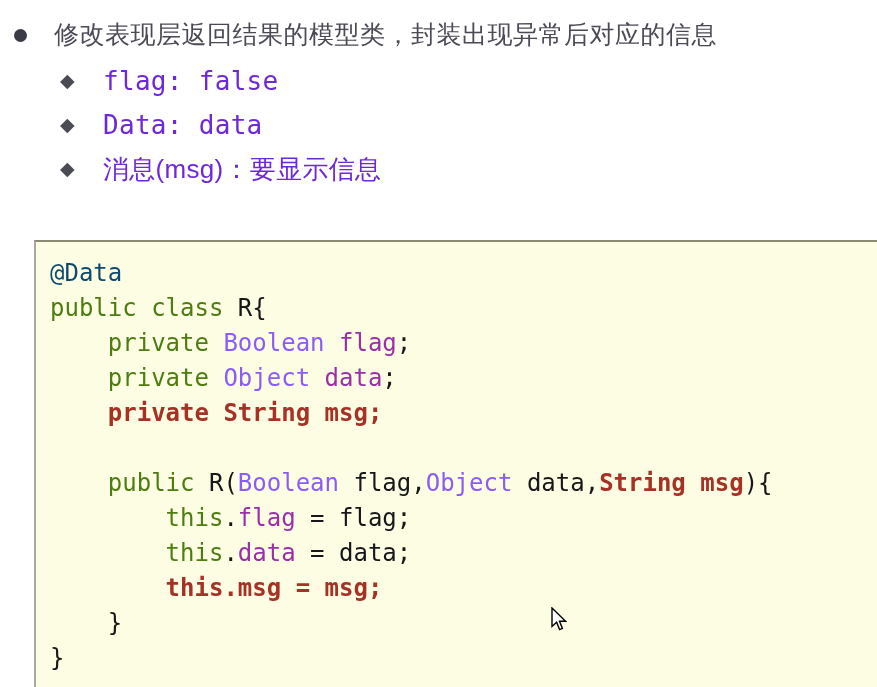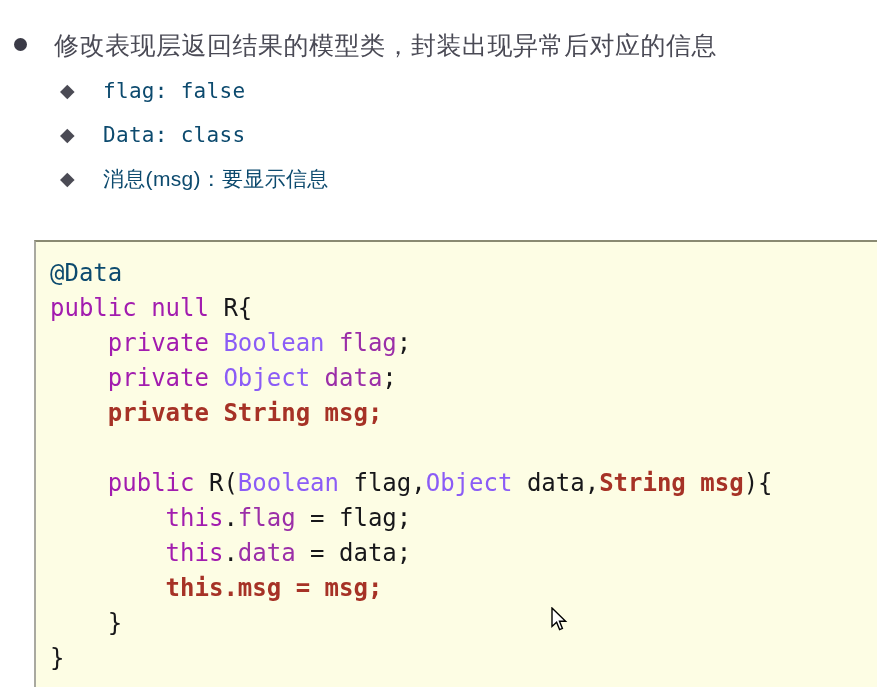--- a/index.html
+++ b/index.html
@@ -18,21 +18,22 @@
 
   
   .outline {
     padding: 0;
     margin: 0;
   }
 
   .bullet-l1 {
     display: flex;
     align-items: flex-end;
-    padding: 28px 0 0 14px;
+    padding: 18px 0 0 14px;
+    font-family: Liberation Serif, serif;
   }
   .bullet-l1 .marker {
     flex: 0 0 auto;
     width: 40px;
     text-align: left;
     font-size: 17px;
     line-height: 34px;
     color: #3b3b47;
   }
   .bullet-l1 .marker .dot {
@@ -58,23 +59,23 @@
     padding: 14px 0 0 60px;
   }
   .bullet-l2 .marker {
     flex: 0 0 auto;
     width: 43px;
     font-size: 19px;
     line-height: 30px;
     color: #4b4b55;
   }
   .bullet-l2 .text {
-    font-size: 21px;
+    font-size: 26px;
     line-height: 30px;
-    color: #0c4a6e;
+    color: #6d28d9;
     font-family: "DejaVu Sans Mono", "Liberation Mono", monospace;
     letter-spacing: 0.3px;
   }
   .bullet-l2 .text.cjk {
     font-family: "Liberation Sans", "DejaVu Sans", sans-serif;
   }
 
   
   .code-block {
     position: absolute;
@@ -92,21 +93,21 @@
     margin: 0;
     padding: 14px 0 0 14px;
     font-family: "DejaVu Sans Mono", "Liberation Mono", monospace;
     font-size: 24px;
     line-height: 35px;
     color: #17171a;
     white-space: pre;
     tab-size: 4;
   }
   .tok-ann   { color: #0c4a6e; }
-  .tok-kw    { color: #a21caf; }
+  .tok-kw    { color: #4d7c0f; }
   .tok-type  { color: #8b5cf6; }
   .tok-field { color: #9b2fa8; }
   .tok-hl    { color: #a63226; font-weight: bold; }
   .tok-plain { color: #17171a; }
 
   
   .cursor {
     position: absolute;
     left: 551px;
     top: 607px;
@@ -125,33 +126,33 @@
     <span class="text">修改表现层返回结果的模型类，封装出现异常后对应的信息</span>
   </div>
 
   <div class="bullet-l2">
     <span class="marker">◆</span>
     <span class="text">flag: false</span>
   </div>
 
   <div class="bullet-l2">
     <span class="marker">◆</span>
-    <span class="text">Data: class</span>
+    <span class="text">Data: data</span>
   </div>
 
   <div class="bullet-l2">
     <span class="marker">◆</span>
     <span class="text cjk">消息(msg)：要显示信息</span>
   </div>
 
 </div>
 
 <div class="code-block">
   <pre class="code"><span class="tok-ann">@Data</span>
-<span class="tok-kw">public</span> <span class="tok-kw">null</span> <span class="tok-plain">R</span><span class="tok-plain">{</span>
+<span class="tok-kw">public</span> <span class="tok-kw">class</span> <span class="tok-plain">R</span><span class="tok-plain">{</span>
     <span class="tok-kw">private</span> <span class="tok-type">Boolean</span> <span class="tok-field">flag</span><span class="tok-plain">;</span>
     <span class="tok-kw">private</span> <span class="tok-type">Object</span> <span class="tok-field">data</span><span class="tok-plain">;</span>
     <span class="tok-hl">private</span> <span class="tok-hl">String</span> <span class="tok-hl">msg</span><span class="tok-hl">;</span>
 
     <span class="tok-kw">public</span> <span class="tok-plain">R</span><span class="tok-plain">(</span><span class="tok-type">Boolean</span> <span class="tok-plain">flag</span><span class="tok-plain">,</span><span class="tok-type">Object</span> <span class="tok-plain">data</span><span class="tok-plain">,</span><span class="tok-hl">String</span> <span class="tok-hl">msg</span><span class="tok-plain">)</span><span class="tok-plain">{</span>
         <span class="tok-kw">this</span><span class="tok-plain">.</span><span class="tok-field">flag</span> <span class="tok-plain">=</span> <span class="tok-plain">flag</span><span class="tok-plain">;</span>
         <span class="tok-kw">this</span><span class="tok-plain">.</span><span class="tok-field">data</span> <span class="tok-plain">=</span> <span class="tok-plain">data</span><span class="tok-plain">;</span>
         <span class="tok-hl">this</span><span class="tok-hl">.</span><span class="tok-hl">msg</span> <span class="tok-hl">=</span> <span class="tok-hl">msg</span><span class="tok-hl">;</span>
     <span class="tok-plain">}</span>
 <span class="tok-plain">}</span></pre>

